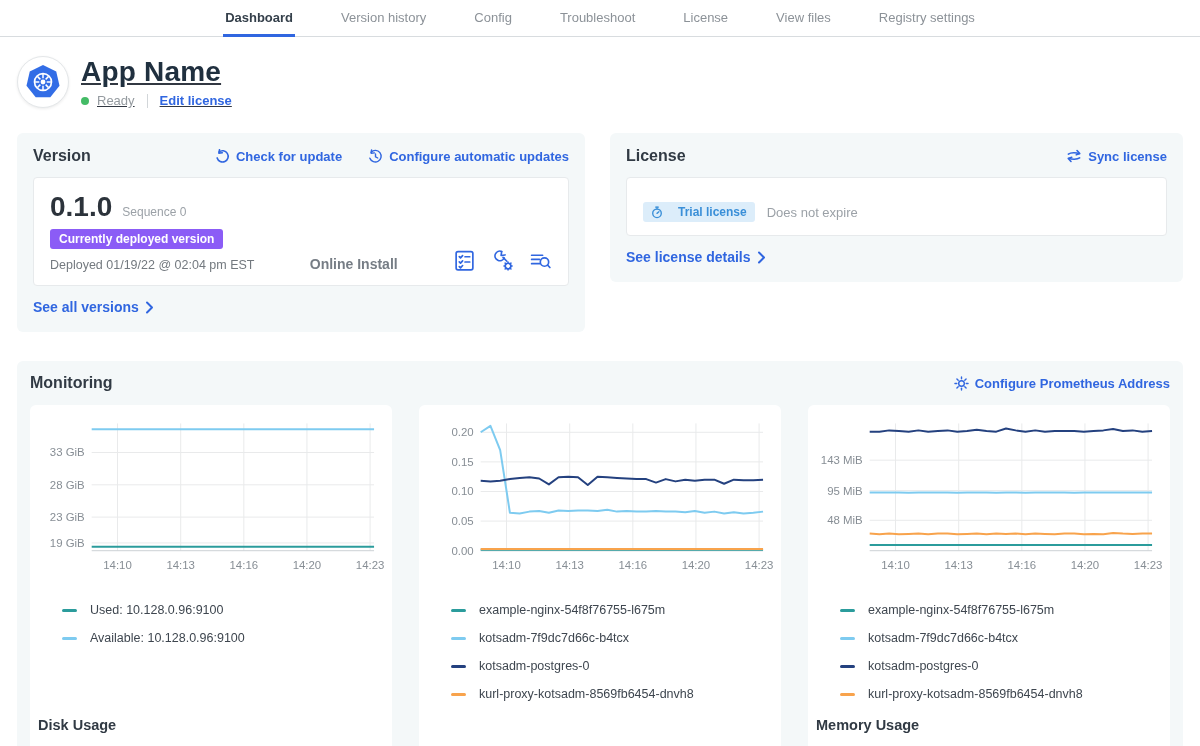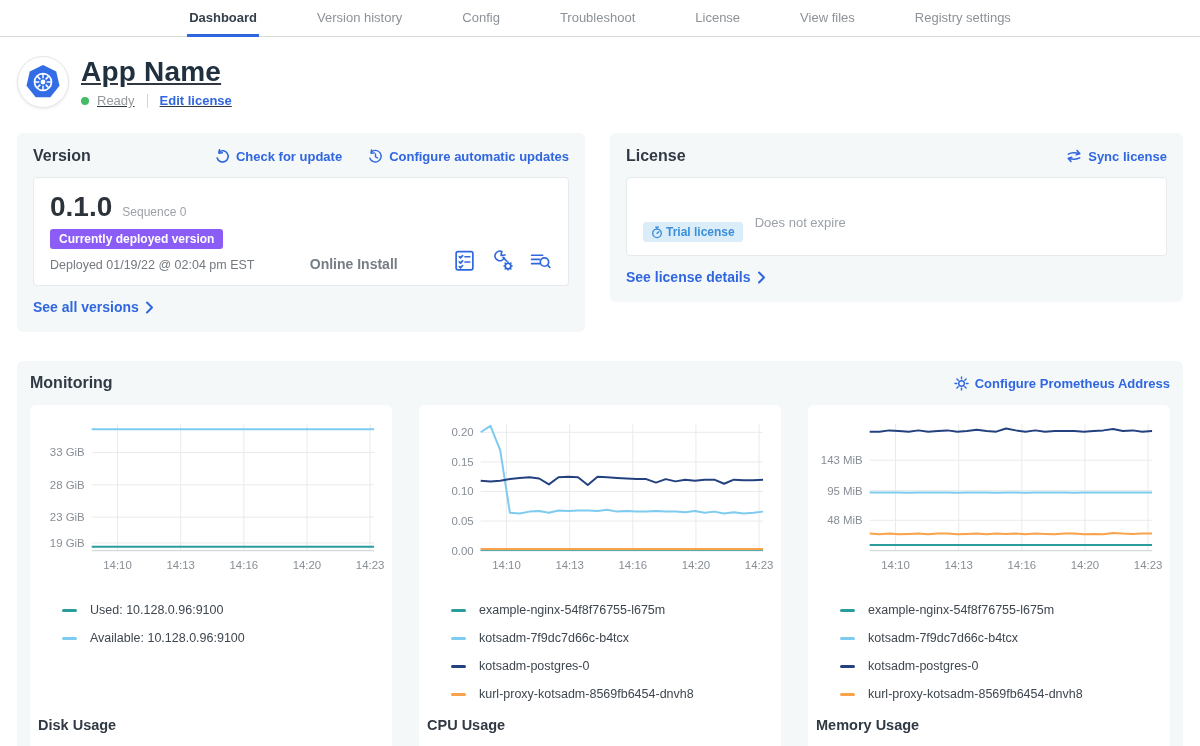--- a/index.html
+++ b/index.html
@@ -1,21 +1,21 @@
 <!DOCTYPE html>
 <html><head>
 <meta charset="utf-8">
 <style>
   * { margin:0; padding:0; box-sizing:border-box; }
   html,body { width:1200px; height:746px; background:#fff; overflow:hidden;
     font-family:"Liberation Sans","DejaVu Sans",sans-serif; color:#323842; }
 
   
   .topnav { height:37px; background:#fff; border-bottom:1px solid #d8dcdf;
-    display:flex; justify-content:center; align-items:stretch; gap:56px; }
+    display:flex; justify-content:center; align-items:stretch; gap:44px; }
   .tab { display:flex; align-items:center; font-size:13px; color:#8c9298;
     cursor:pointer; border-bottom:3px solid transparent; padding:0 2px; margin-bottom:-1px; }
   .tab.active { color:#35404b; font-weight:bold; border-bottom-color:#3066e0; }
 
   .page { padding:0 17px; }
 
   
   .app-header { display:flex; align-items:center; gap:12px; margin-top:19px;text-decoration:underline; }
   .app-logo { width:52px; height:52px; border-radius:50%; background:#fff;
     border:1px solid #e4e7e9; box-shadow:0 1px 3px rgba(0,0,0,.08);
@@ -48,21 +48,21 @@
   .deployed-at { margin-top:9px; font-size:12.5px; color:#73797f; }
   .install-type { font-size:14px; font-weight:bold; color:#767d85; }
   .ver-actions { display:flex; gap:15px; align-items:center; }
   .icon-btn { color:#3066e0; cursor:pointer; display:flex; }
   .see-link { margin-top:13px; font-size:14px; }
 
   .lic-row1 { display:flex; align-items:center; gap:12px; }
   .customer { font-size:18px; font-weight:bold; color:#313b46; }
   .chip { font-size:12px; font-weight:bold; padding:3px 8px; border-radius:3px; }
   .chip.channel { background:#eff7fd; color:#74a7d8; }
-  .chip.trial { background:#dcedfa; color:#3a8fd8; display:inline-flex; align-items:center; gap:3px;margin-top:20px; }
+  .chip.trial { background:#dcedfa; color:#3a8fd8; display:inline-flex; align-items:center; gap:15px; }
   .lic-row2 { display:flex; align-items:center; gap:12px; margin-top:11px; }
   .expiry { font-size:13px; color:#9ba1a7; }
 
   
   .monitoring { background:#f4f8f9; border-radius:6px; margin-top:29px; padding:13px 13px 16px; }
   .charts-row { display:flex; gap:27px; margin-top:13px; }
   .chart-card { background:#fff; border-radius:6px; flex:1; padding:8px 8px 12px;
     display:flex; flex-direction:column; }
   .legend { margin:8px 0 0 24px; }
   .legend-item { display:flex; align-items:center; gap:13px; margin-top:14px; }
@@ -328,21 +328,20 @@
             </div>
             <div class="legend-item">
               <span class="legend-swatch" style="background: rgb(36, 65, 127);"></span>
               <span class="legend-label">kotsadm-postgres-0</span>
             </div>
             <div class="legend-item">
               <span class="legend-swatch" style="background: rgb(248, 163, 76);"></span>
               <span class="legend-label">kurl-proxy-kotsadm-8569fb6454-dnvh8</span>
             </div>
           </div>
-          <div class="chart-title">CPU Usage</div>
         </div>
         <div class="chart-card">
           <svg viewBox="0 0 348 168" width="100%" height="168" class="chart-svg">
             <line x1="54" y1="107.43283582089552" x2="338" y2="107.43283582089552" stroke="#e9eaeb" stroke-width="1"></line>
             <text x="47" y="111.43283582089552" text-anchor="end">48 MiB</text>
             <line x1="54" y1="77.50248756218906" x2="338" y2="77.50248756218906" stroke="#e9eaeb" stroke-width="1"></line>
             <text x="47" y="81.50248756218906" text-anchor="end">95 MiB</text>
             <line x1="54" y1="46.93532338308458" x2="338" y2="46.93532338308458" stroke="#e9eaeb" stroke-width="1"></line>
             <text x="47" y="50.93532338308458" text-anchor="end">143 MiB</text>
             <line x1="80" y1="10" x2="80" y2="138" stroke="#e9eaeb" stroke-width="1"></line>

